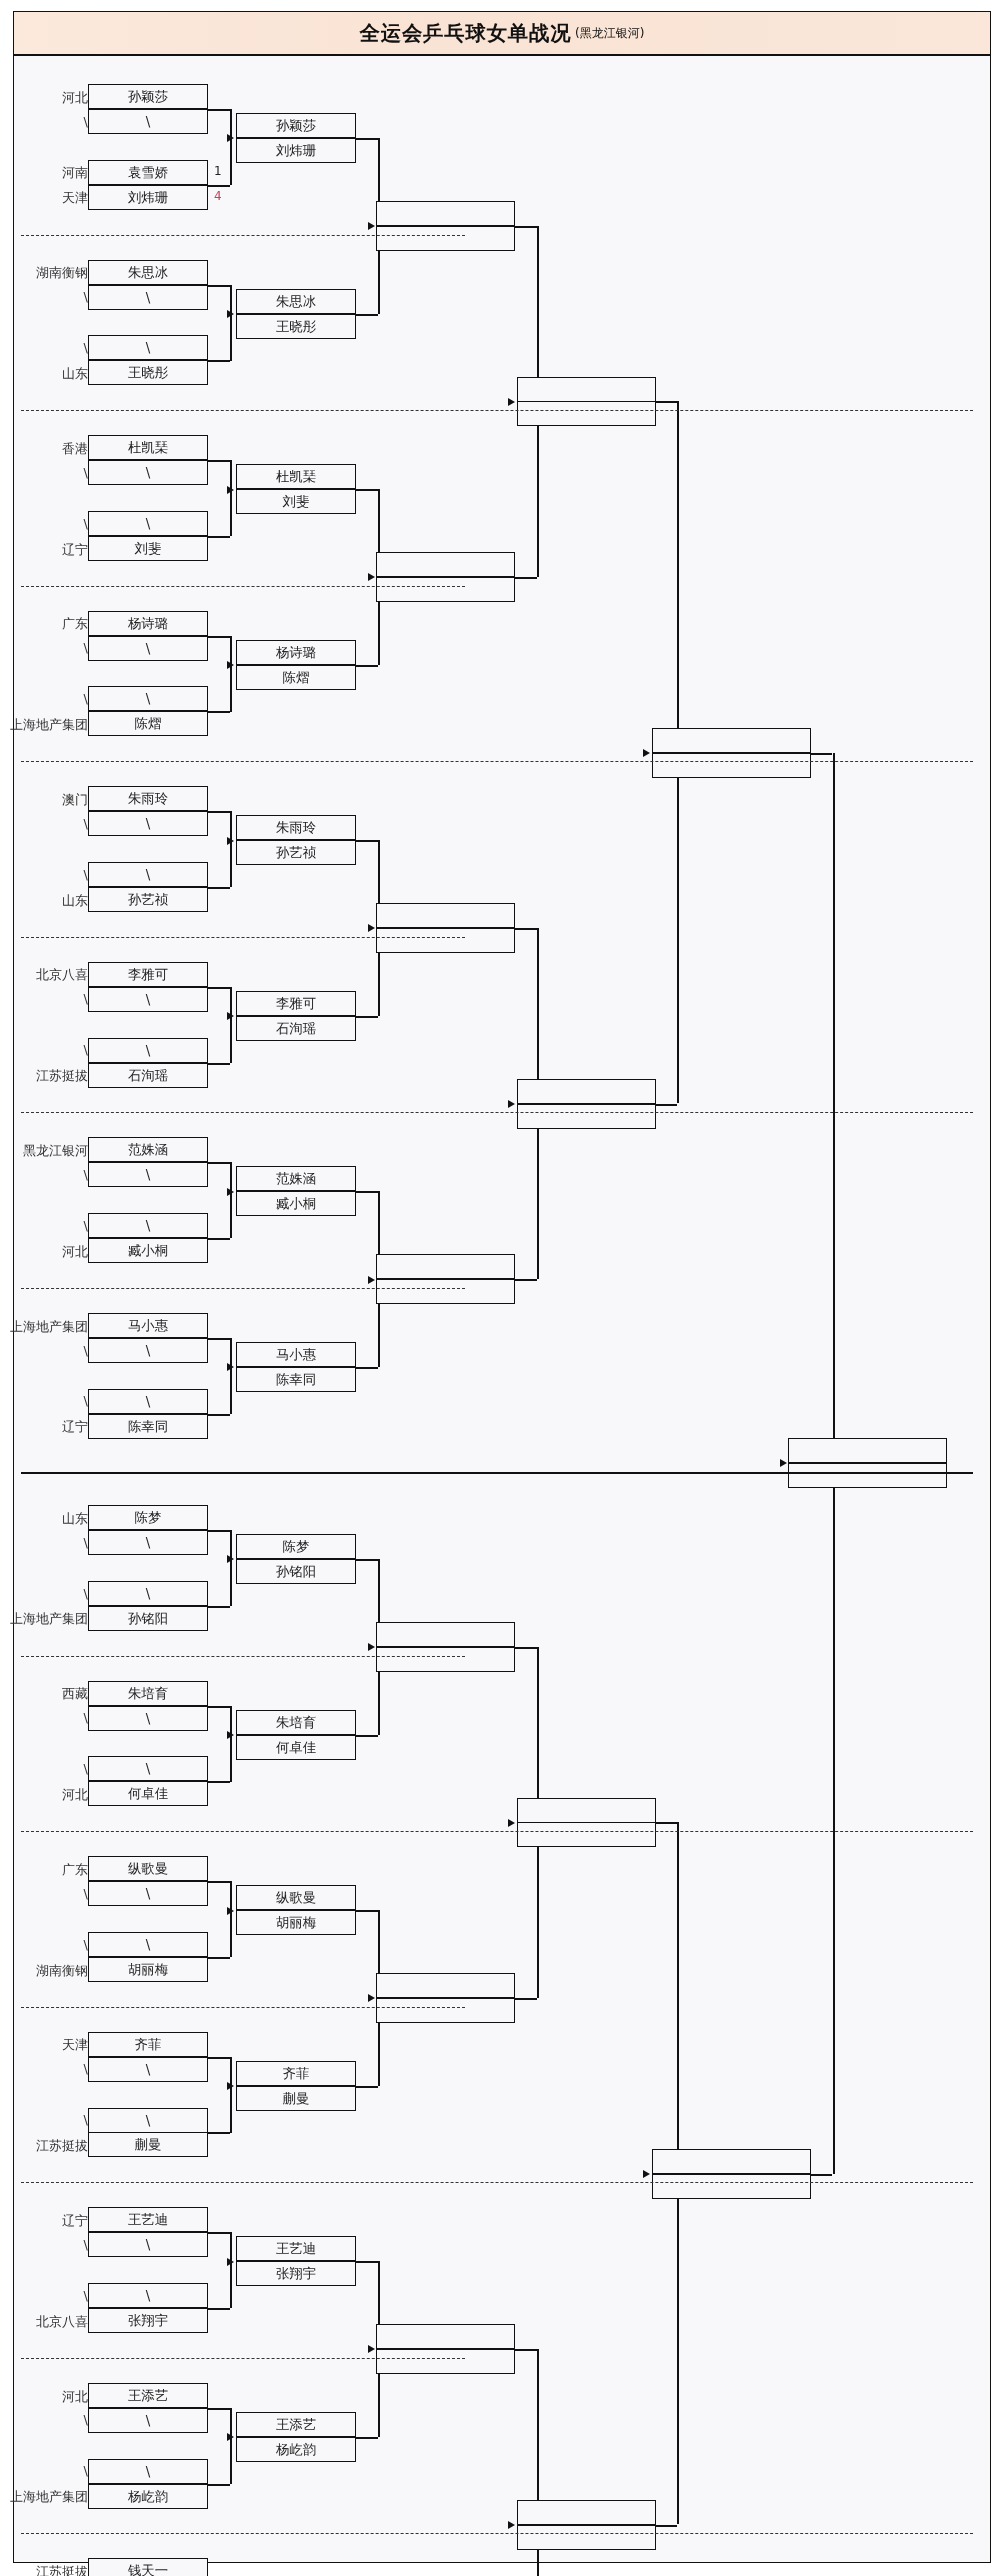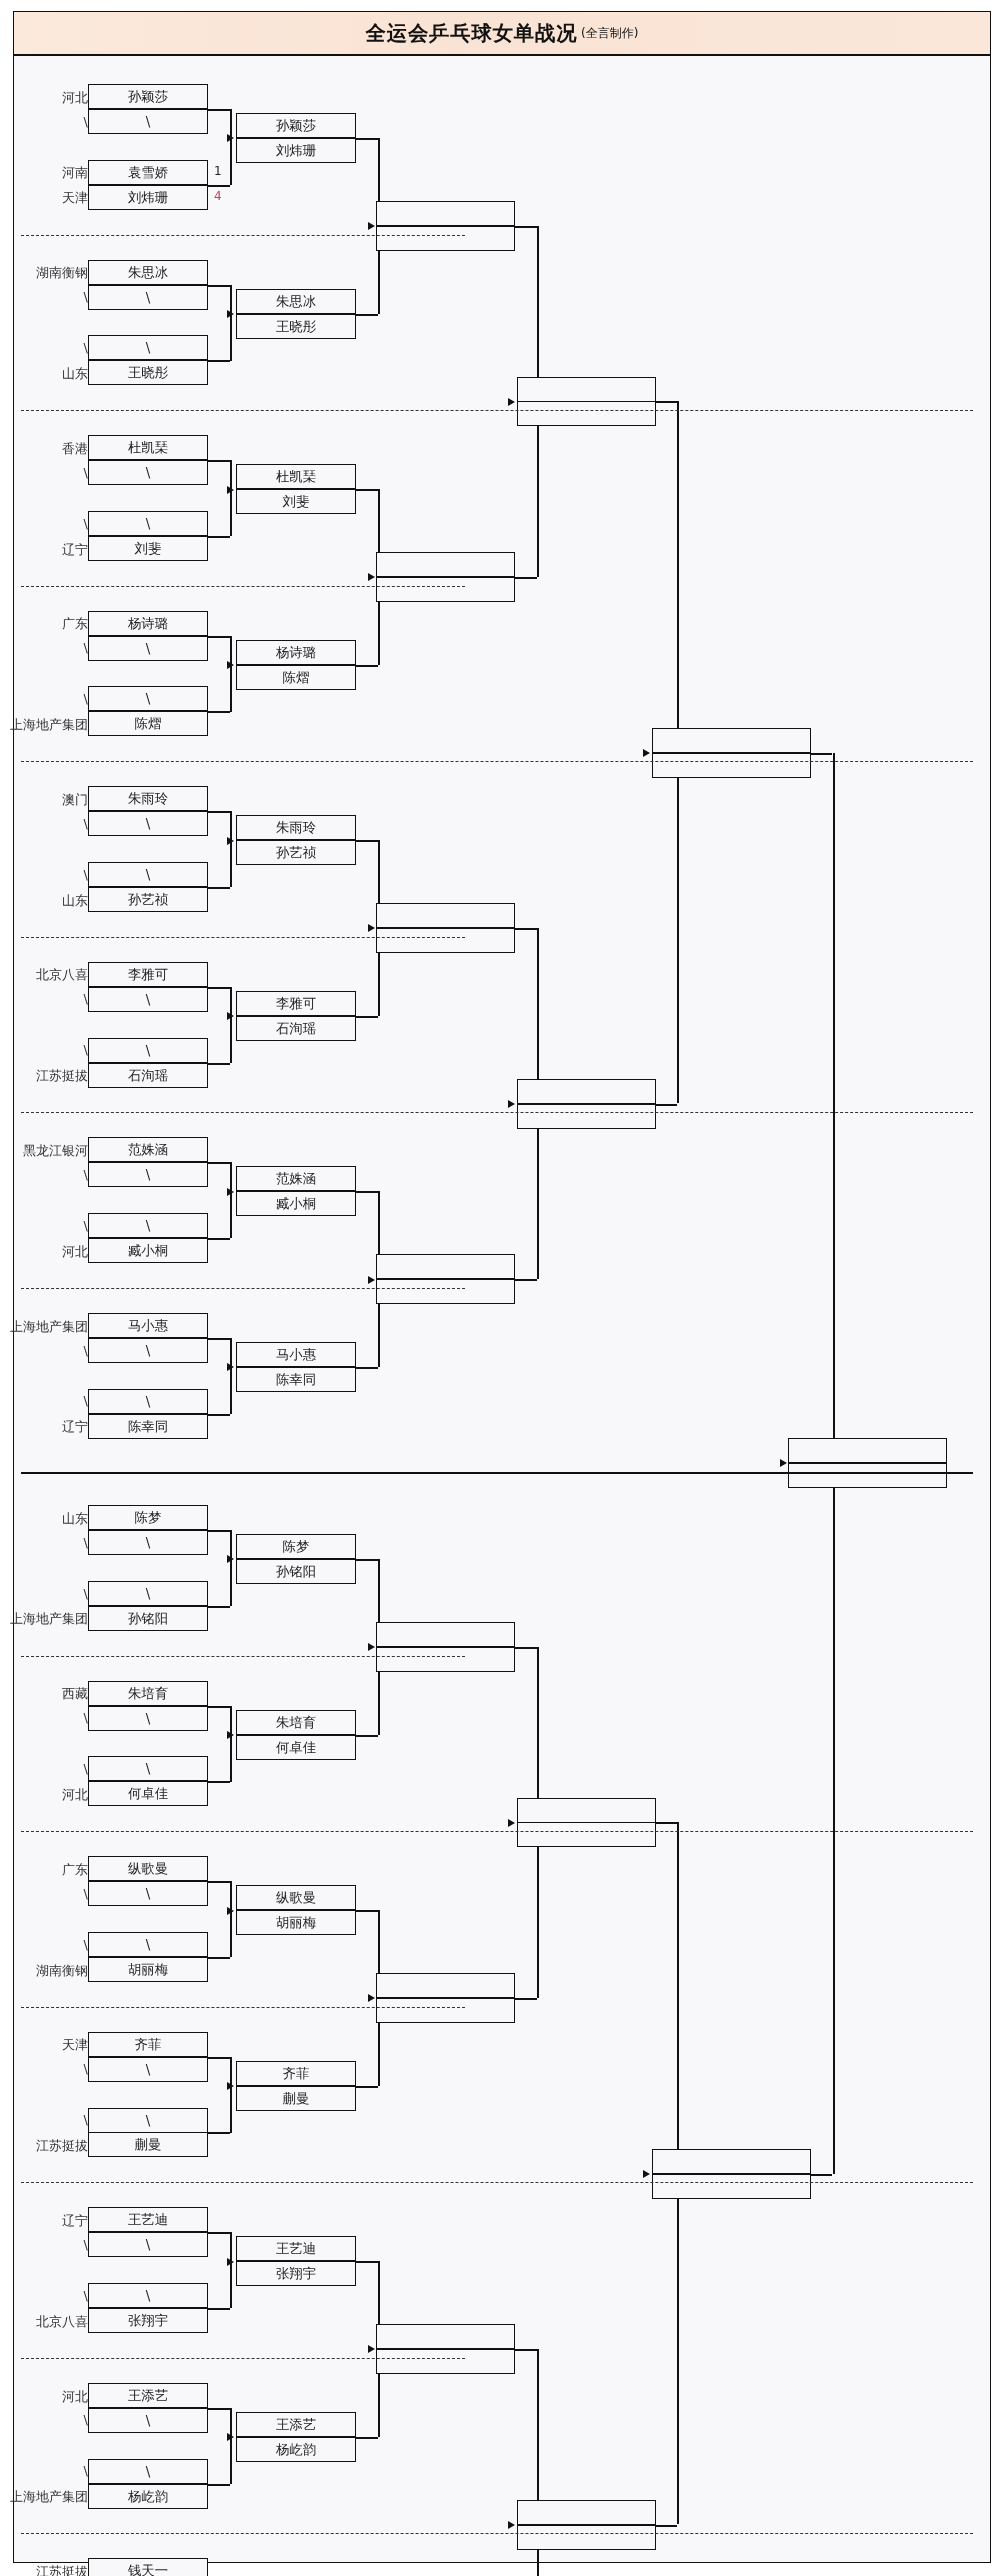--- a/index.html
+++ b/index.html
@@ -29,21 +29,21 @@
   .sep-solid{position:absolute;height:0;border-top:2px solid #111;}
 </style>
 </head>
 <body>
 
 <div id="page">
   <div id="frame">
 
     <div id="titlebar">
       <span class="t-main">全运会乒乓球女单战况</span>
-      <span class="t-sub">(全言制作)</span>
+      <span class="t-sub">(黑龙江银河)</span>
     </div>
 
     <div id="canvas">
         <div class="box slot" style="left: 74px; top: 72px; width: 120px;">孙颖莎</div>
         <div class="team" style="left: -44px; top: 77px;">河北</div>
         <div class="box slot" style="left: 74px; top: 97px; width: 120px;">\</div>
         <div class="team" style="left: -44px; top: 102px;">\</div>
         <div class="box slot" style="left: 74px; top: 148px; width: 120px;">袁雪娇</div>
         <div class="team" style="left: -44px; top: 152px;">河南</div>
         <div class="seed" style="left: 200px; top: 152px;">1</div>

